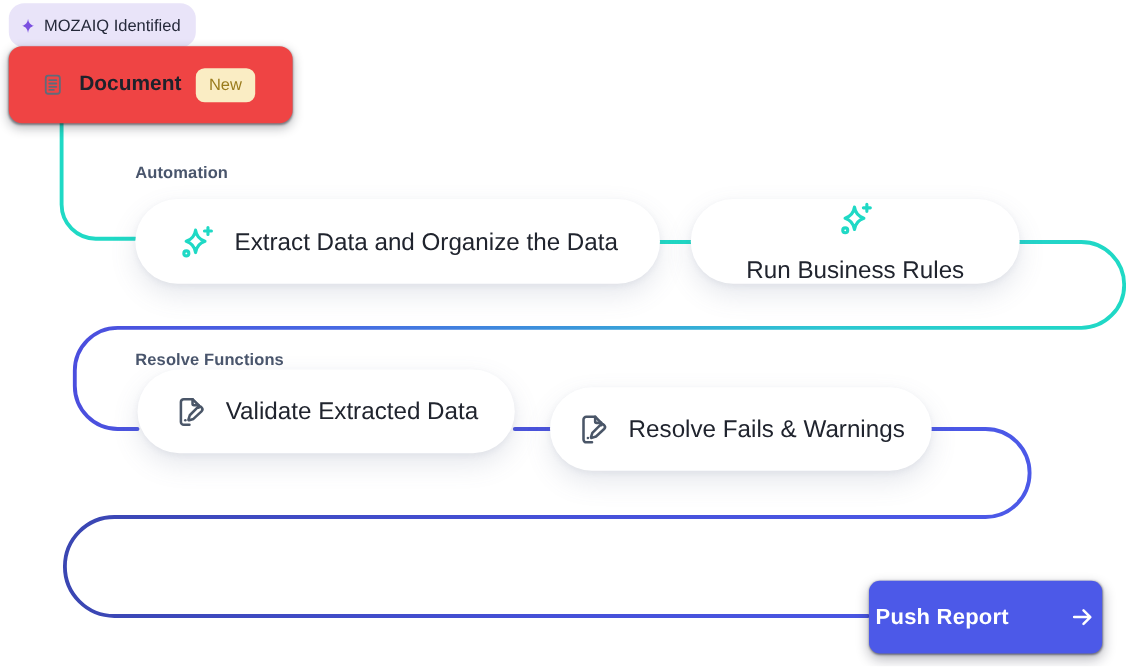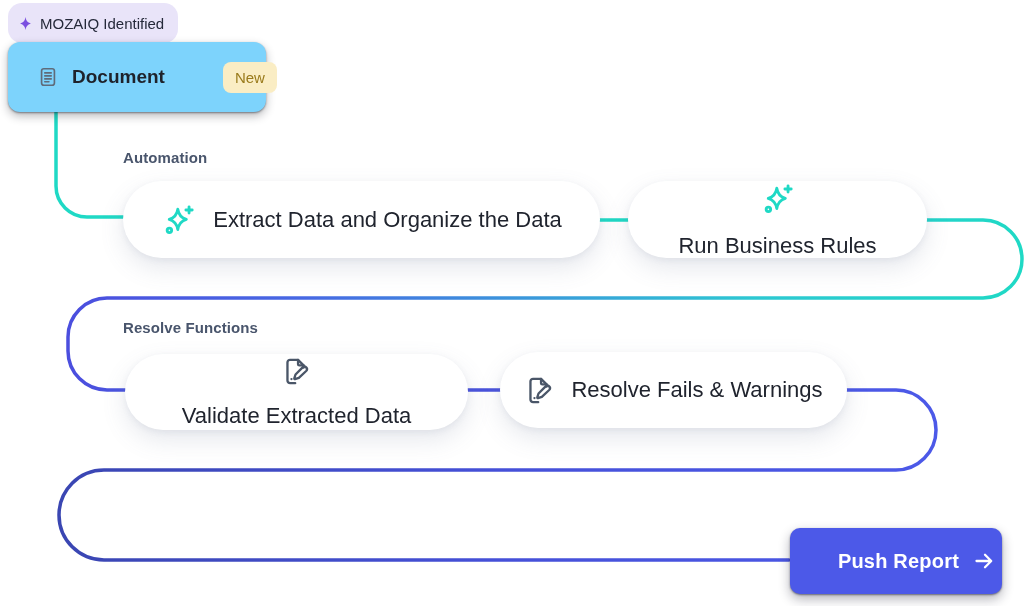--- a/index.html
+++ b/index.html
@@ -12,54 +12,54 @@
 
   
   .badge-mozaiq{
     left:8px;top:3px;height:40px;display:inline-flex;align-items:center;gap:7px;
     padding:0 14px 0 10px;background:#E9E4F9;border-radius:14px;
   }
   .badge-mozaiq .label{font-size:15px;font-weight:500;color:#25293A;white-space:nowrap;}
 
   
   .document-card{
-    left:8px;top:42px;width:258px;height:70px;background:#7dd3fc;border-radius:12px;
+    left:8px;top:42px;width:258px;height:70px;background:#ef4444;border-radius:12px;
     display:flex;align-items:center;padding-left:29px;gap:13px;
     box-shadow:0 1px 2px rgba(20,22,34,.45), 0 4px 10px rgba(20,22,34,.30);
   }
   .document-card .title{font-size:19px;font-weight:700;color:#1E222B;}
   .badge-new{
     background:#FAEDC4;color:#9A7B1C;font-size:15px;font-weight:500;
-    padding:5px 12px;border-radius:8px;line-height:1.4;margin-left:45px;
+    padding:5px 12px;border-radius:8px;line-height:1.4;
   }
 
   
   .section-label{
     position:absolute;z-index:2;font-size:15px;font-weight:600;color:#49556C;
     letter-spacing:.1px;
   }
   .label-automation{left:123px;top:149px;}
   .label-manual{left:123px;top:319px;}
 
   
   .pill{
     background:#ffffff;border-radius:40px;display:flex;align-items:center;justify-content:center;
     gap:16px;white-space:nowrap;
     box-shadow:0 10px 24px rgba(100,110,140,.16), 0 2px 6px rgba(100,110,140,.09);
   }
   .pill .label{font-size:22px;font-weight:400;color:#20242E;}
   .pill-extract{left:123px;top:181px;width:477px;height:77px;}
   .pill-run{left:628px;top:181px;width:299px;height:77px;flex-direction:column;}
-  .pill-validate{left:125px;top:354px;width:343px;height:76px;flex-direction:column;}
+  .pill-validate{left:125px;top:336px;width:343px;height:76px;}
   .pill-resolve{left:500px;top:352px;width:347px;height:76px;}
 
   
   .push-button{
     left:790px;top:528px;width:212px;height:66px;background:#4C59E8;border-radius:10px;
-    display:flex;align-items:center;justify-content:flex-end;gap:13px;border:none;cursor:pointer;
+    display:flex;align-items:center;justify-content:space-between;gap:13px;border:none;cursor:pointer;
     box-shadow:0 1px 2px rgba(18,20,40,.5), 0 5px 12px rgba(18,20,40,.32);
   }
   .push-button .label{font-size:20px;font-weight:700;color:#ffffff;letter-spacing:.2px;}
 
   .icon{display:inline-flex;flex:0 0 auto;}
 </style>
 </head>
 <body>
 
 <div class="canvas">

